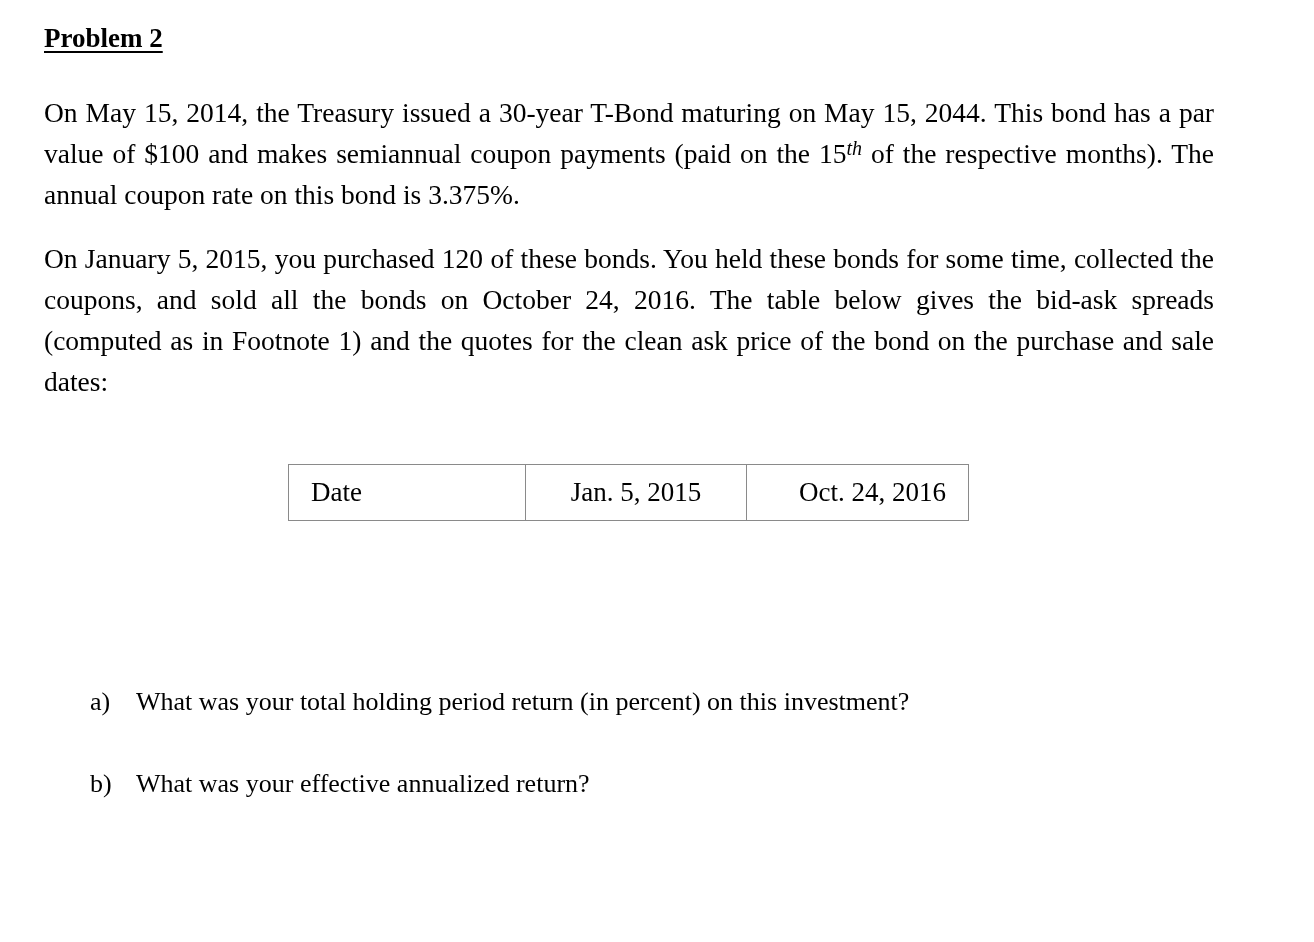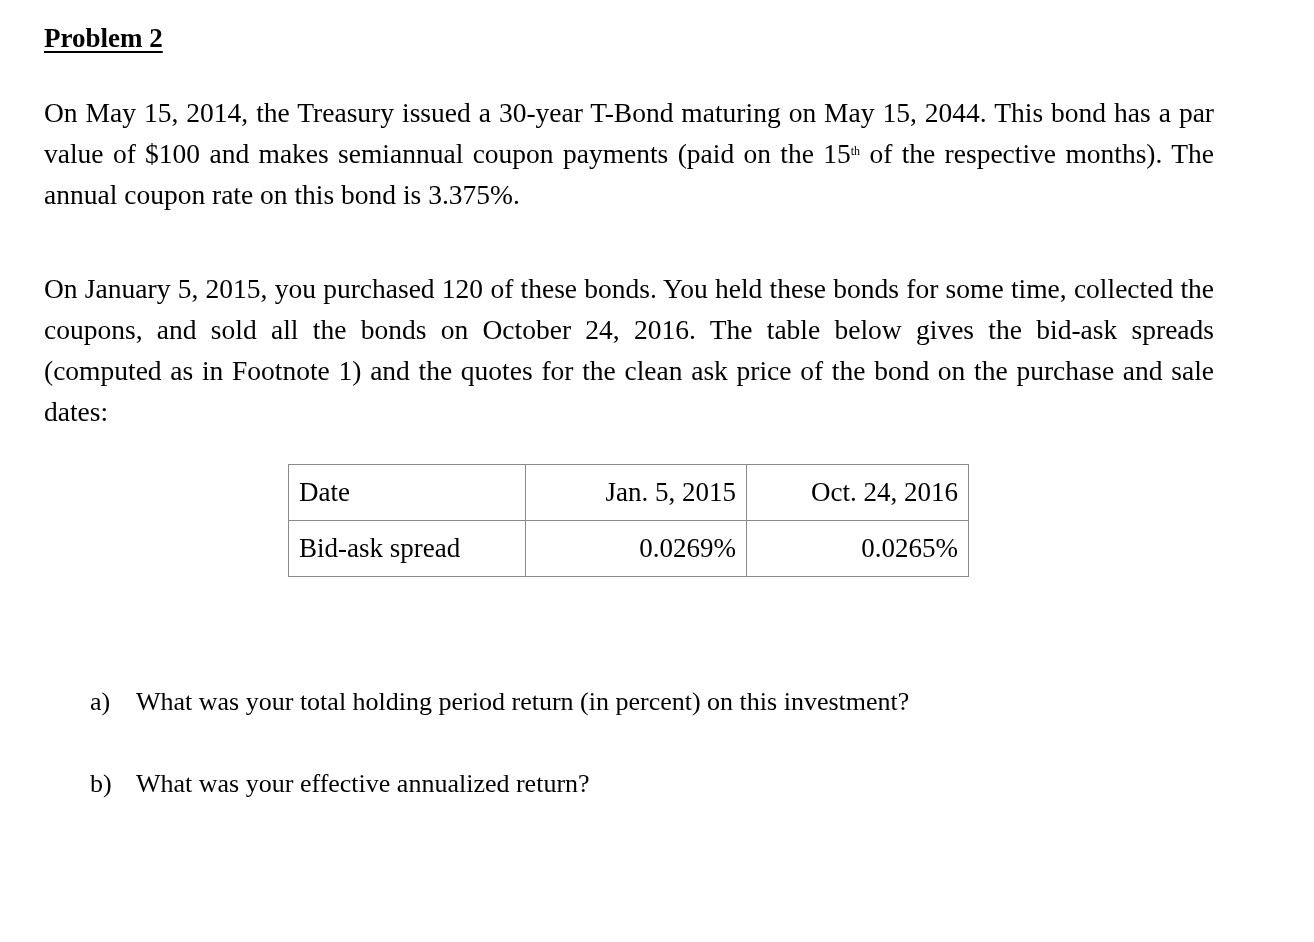--- a/index.html
+++ b/index.html
@@ -30,47 +30,48 @@
     .para {
       position: absolute;
       left: 44px;
       width: 1170px;
       font-size: 27.5px;
       line-height: 41px;
       text-align: justify;
       margin: 0;
     }
     .para1 { top: 92px; }
-    .para2 { top: 268px; }
+    .para2 { top: 238px; }
     sup.small {
-      font-size: 12px;
+      font-size: 20px;
       vertical-align: 8px;
       line-height: 0;
+      font-style: italic;
     }
     table.quotes {
       position: absolute;
       left: 288px;
       top: 464px;
       border-collapse: collapse;
       font-size: 27px;
     }
     table.quotes td {
       border: 1px solid #8a8a8a;
       height: 56px;
-      padding: 0 10px;
+      padding: 0 22px;
       box-sizing: border-box;
       vertical-align: middle;
     }
     table.quotes td.label-col {
       width: 237px;
       text-align: left;
     }
     table.quotes td.val-col1 {
       width: 221px;
-      text-align: right;
+      text-align: center;
     }
     table.quotes td.val-col2 {
       width: 222px;
       text-align: right;
     }
     .question {
       position: absolute;
       left: 90px;
       font-size: 26px;
       line-height: 36px;
@@ -92,25 +93,20 @@
 
 <p class="para para2">On January 5, 2015, you purchased 120 of these bonds. You held these bonds for some time, collected the coupons, and sold all the bonds on October 24, 2016. The table below gives the bid-ask spreads (computed as in Footnote 1) and the quotes for the clean ask price of the bond on the purchase and sale dates:</p>
 
 <table class="quotes">
   <tbody>
       <tr>
     <td class="label-col">Date</td>
     <td class="val-col1">Jan. 5, 2015</td>
     <td class="val-col2">Oct. 24, 2016</td>
   </tr>
-  <tr>
-    <td class="label-col">Bid-ask spread</td>
-    <td class="val-col1">0.0269%</td>
-    <td class="val-col2">0.0265%</td>
-  </tr>
 </tbody>
   </table>
 
 <div class="question qa">
   <span class="q-label">a)</span><span>What was your total holding period return (in percent) on this investment?</span>
 </div>
 
 <div class="question qb">
   <span class="q-label">b)</span><span>What was your effective annualized return?</span>
 </div>

